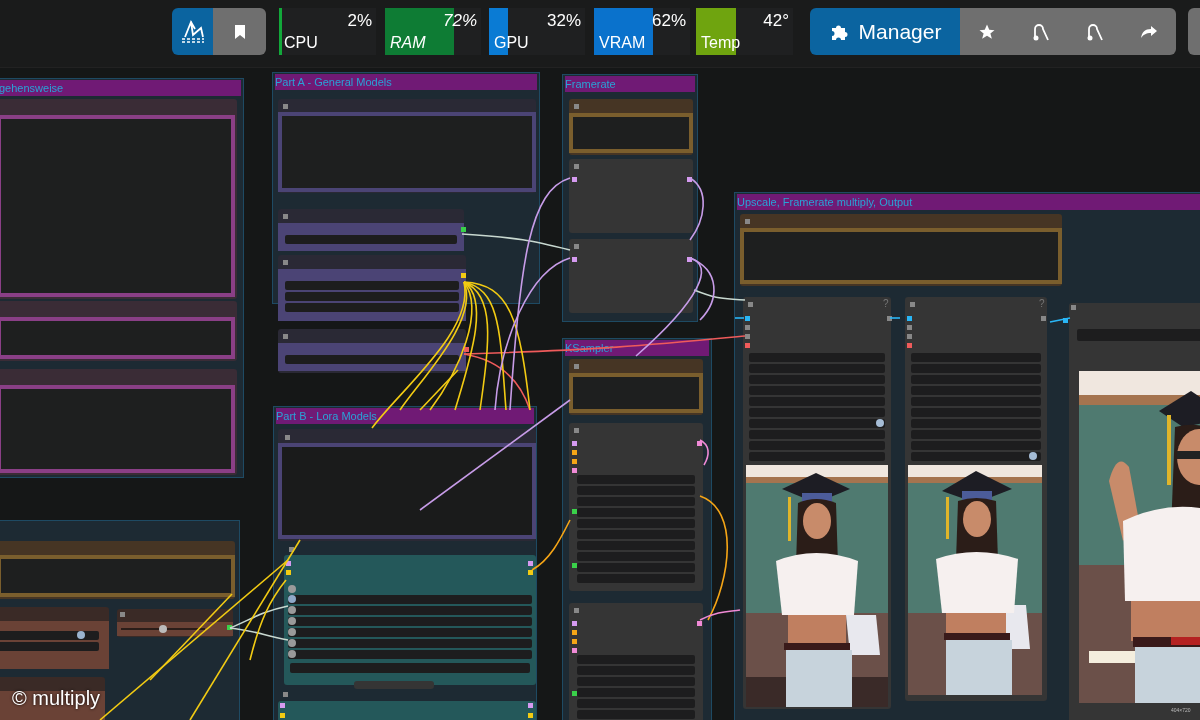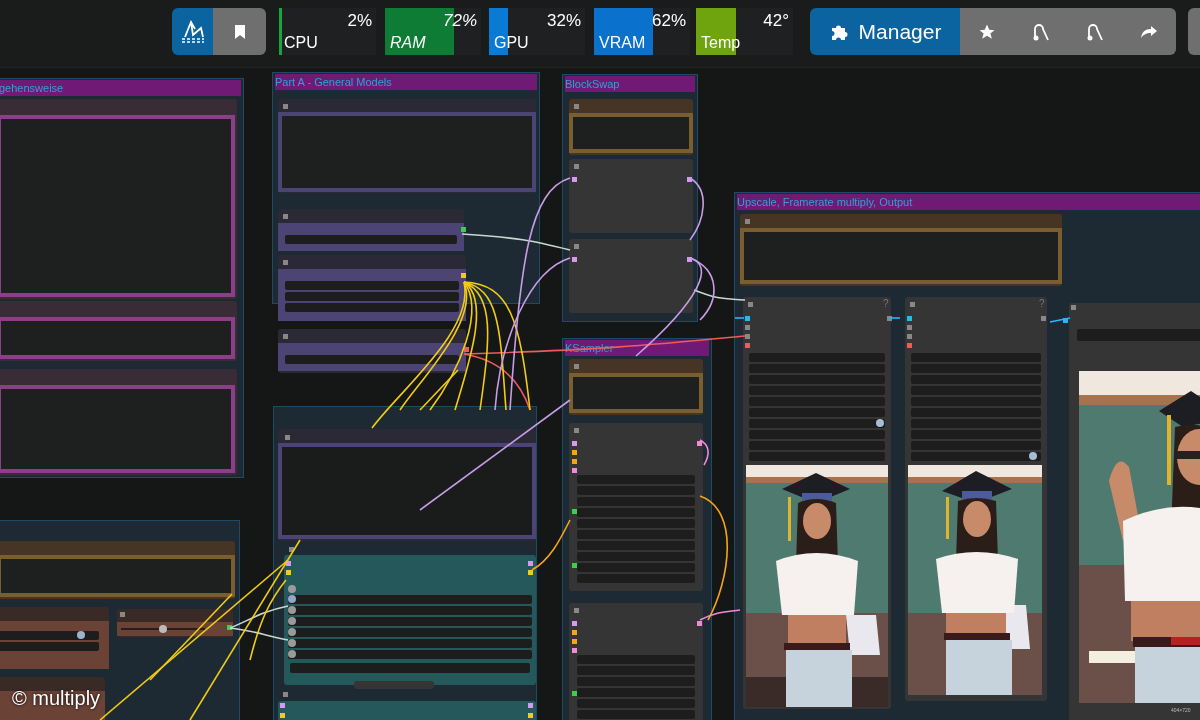--- a/index.html
+++ b/index.html
@@ -74,21 +74,21 @@
     <div class="node" style="left:5px;top:256px;width:188px;height:44px;background:#2a2935;">
       <span class="dot" style="left:5px;top:5px;"></span>
       <div style="position:absolute;left:0;top:14px;width:188px;height:28px;background:#4b4475;">
         <div class="field" style="left:7px;top:12px;width:174px;height:9px;"></div>
       </div>
       <span class="slot" style="left:186px;top:18px;background:#ef5b5b;"></span>
     </div>
   </div>
 
   <div class="group" style="left:562px;top:74px;width:136px;height:248px;">
-    <div class="group-title">BlockSwap</div>
+    <div class="group-title">Framerate</div>
     <div class="node" style="left:6px;top:24px;width:124px;height:56px;background:#463524;">
       <span class="dot" style="left:5px;top:5px;"></span>
       <div style="position:absolute;left:0;top:14px;width:124px;height:40px;border:4px solid #7a5e2d;background:#1e1f1f;"></div>
     </div>
     <div class="node" style="left:6px;top:84px;width:124px;height:74px;background:#353535;">
       <span class="dot" style="left:5px;top:5px;"></span>
       <span class="slot" style="left:3px;top:18px;background:#d59af0;"></span>
       <span class="slot" style="left:118px;top:18px;background:#d59af0;"></span>
     </div>
     <div class="node" style="left:6px;top:164px;width:124px;height:74px;background:#353535;">
@@ -135,20 +135,21 @@
       <div class="field" style="left:8px;top:63px;width:118px;height:9px;"></div>
       <div class="field" style="left:8px;top:74px;width:118px;height:9px;"></div>
       <div class="field" style="left:8px;top:85px;width:118px;height:9px;"></div>
       <div class="field" style="left:8px;top:96px;width:118px;height:9px;"></div>
       <div class="field" style="left:8px;top:107px;width:118px;height:9px;"></div>
       <span class="slot" style="left:3px;top:88px;background:#3ad14a;"></span>
     </div>
   </div>
 
   <div class="group" style="left:273px;top:406px;width:264px;height:330px;">
+    <div class="group-title">Part B - Lora Models</div>
     <div class="node" style="left:4px;top:22px;width:258px;height:112px;background:#2a2935;">
       <span class="dot" style="left:7px;top:6px;"></span>
       <div style="position:absolute;left:0;top:14px;width:258px;height:96px;border:4px solid #4b4475;background:#1a1b1b;"></div>
     </div>
     <div class="node" style="left:10px;top:148px;width:252px;height:130px;background:#24585a;">
       <span class="dot" style="left:5px;top:-8px;"></span>
       <span class="slot" style="left:2px;top:6px;background:#d59af0;"></span>
       <span class="slot" style="left:2px;top:15px;background:#f2cb13;"></span>
       <span class="slot" style="left:244px;top:6px;background:#d59af0;"></span>
       <span class="slot" style="left:244px;top:15px;background:#f2cb13;"></span>

